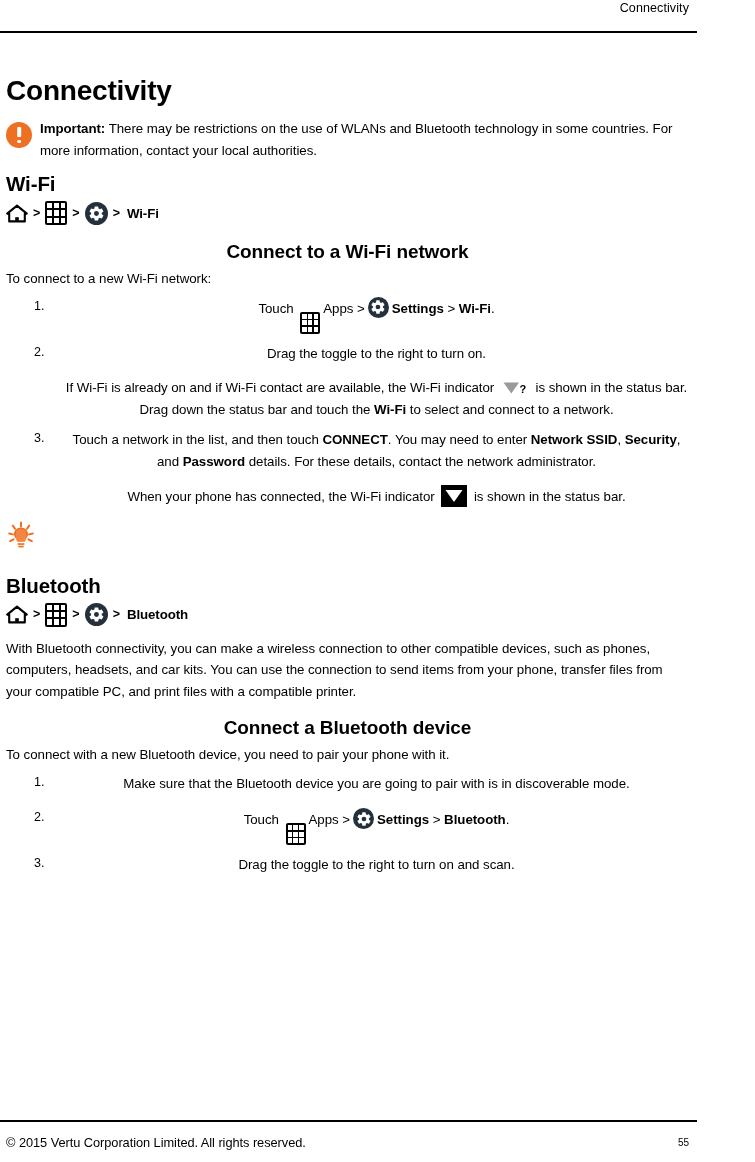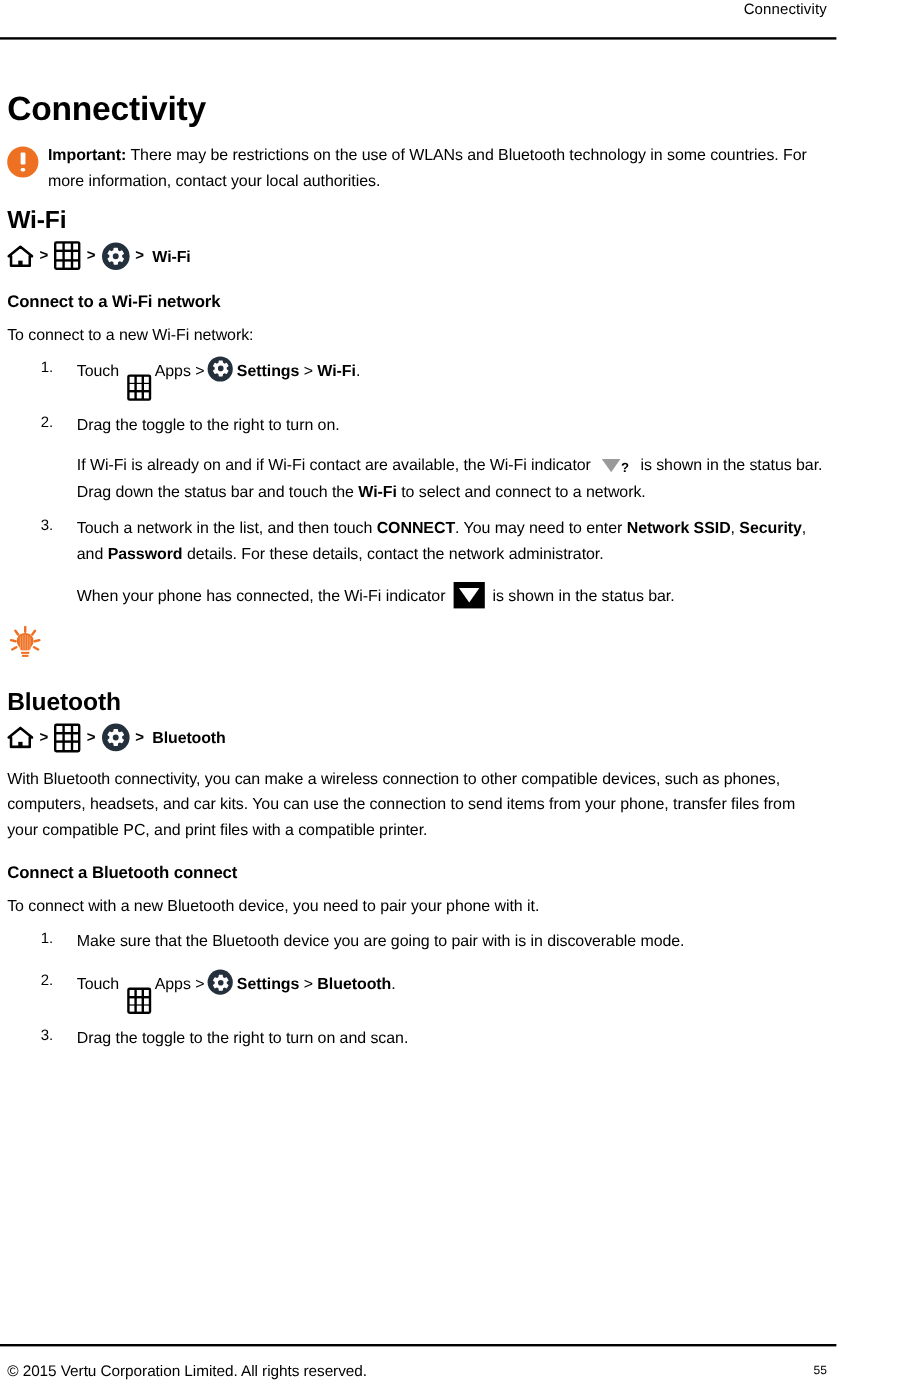--- a/index.html
+++ b/index.html
@@ -68,25 +68,26 @@
 
   h2.section-title {
     font-size: 20.5px;
     font-weight: bold;
     margin: 0 0 4px 0;
     line-height: 25px;
     letter-spacing: -0.1px;
   }
 
   h3.sub-title {
-    font-size: 14px;
+    font-size: 19px;
     font-weight: bold;
     margin: 16px 0 7px 0;
     line-height: 19px;
     letter-spacing: -0.1px;
+    text-align: center;
   }
 
   p.body-text {
     font-size: 13.3px;
     line-height: 21.5px;
     margin: 0 0 7px 0;
     letter-spacing: -0.05px;
   }
 
   .tight { margin-bottom: 2px; }
@@ -263,20 +264,21 @@
     counter-reset: stepnum;
   }
   ol.steps > li {
     position: relative;
     padding-left: 58px;
     margin-bottom: 9px;
     font-size: 13.3px;
     line-height: 21.5px;
     letter-spacing: -0.05px;
     min-height: 21px;
+    text-align: center;
   }
   ol.steps > li::before {
     counter-increment: stepnum;
     content: counter(stepnum) ".";
     position: absolute;
     left: 28px;
     top: -1px;
     font-size: 12.5px;
     line-height: 21.5px;
   }
@@ -467,21 +469,21 @@
         <svg width="17" height="17" viewBox="0 0 24 24" xmlns="http://www.w3.org/2000/svg">
           <path fill="#ffffff" d="M19.4 13c.04-.32.06-.66.06-1s-.02-.68-.07-1l2.11-1.63a.5.5 0 0 0 .12-.64l-2-3.46a.5.5 0 0 0-.6-.22l-2.49 1a7.3 7.3 0 0 0-1.73-1l-.38-2.65A.5.5 0 0 0 13.93 2h-4a.5.5 0 0 0-.49.42l-.38 2.65c-.62.25-1.2.59-1.73 1l-2.49-1a.5.5 0 0 0-.6.22l-2 3.46c-.12.21-.07.48.12.64L4.47 11c-.05.32-.07.66-.07 1s.02.68.07 1l-2.11 1.63a.5.5 0 0 0-.12.64l2 3.46c.12.22.37.3.6.22l2.49-1c.52.41 1.1.75 1.73 1l.38 2.65c.04.24.25.42.49.42h4c.25 0 .46-.18.49-.42l.38-2.65c.62-.25 1.2-.59 1.73-1l2.49 1c.23.08.48 0 .6-.22l2-3.46a.5.5 0 0 0-.12-.64L19.4 13zm-7.47 2.5A3.5 3.5 0 1 1 15.43 12a3.5 3.5 0 0 1-3.5 3.5z"></path>
         </svg>
       </span>
       <span class="crumb-sep">&gt;</span>
       <span class="crumb-text">Bluetooth</span>
     </div>
 
     <p class="body-text">With Bluetooth connectivity, you can make a wireless connection to other compatible devices, such as phones, computers, headsets, and car kits. You can use the connection to send items from your phone, transfer files from your compatible PC, and print files with a compatible printer.</p>
 
-    <h3 class="sub-title">Connect a Bluetooth connect</h3>
+    <h3 class="sub-title">Connect a Bluetooth device</h3>
     <p class="body-text tight">To connect with a new Bluetooth device, you need to pair your phone with it.</p>
 
     <ol class="steps">
       <li class="step-gap-sm">
         <span>Make sure that the Bluetooth device you are going to pair with is in discoverable mode.</span><br>
       </li>
 
       <li>
         <span>Touch </span><span class="icon-apps-inline"><span class="g">
               <i></i>

